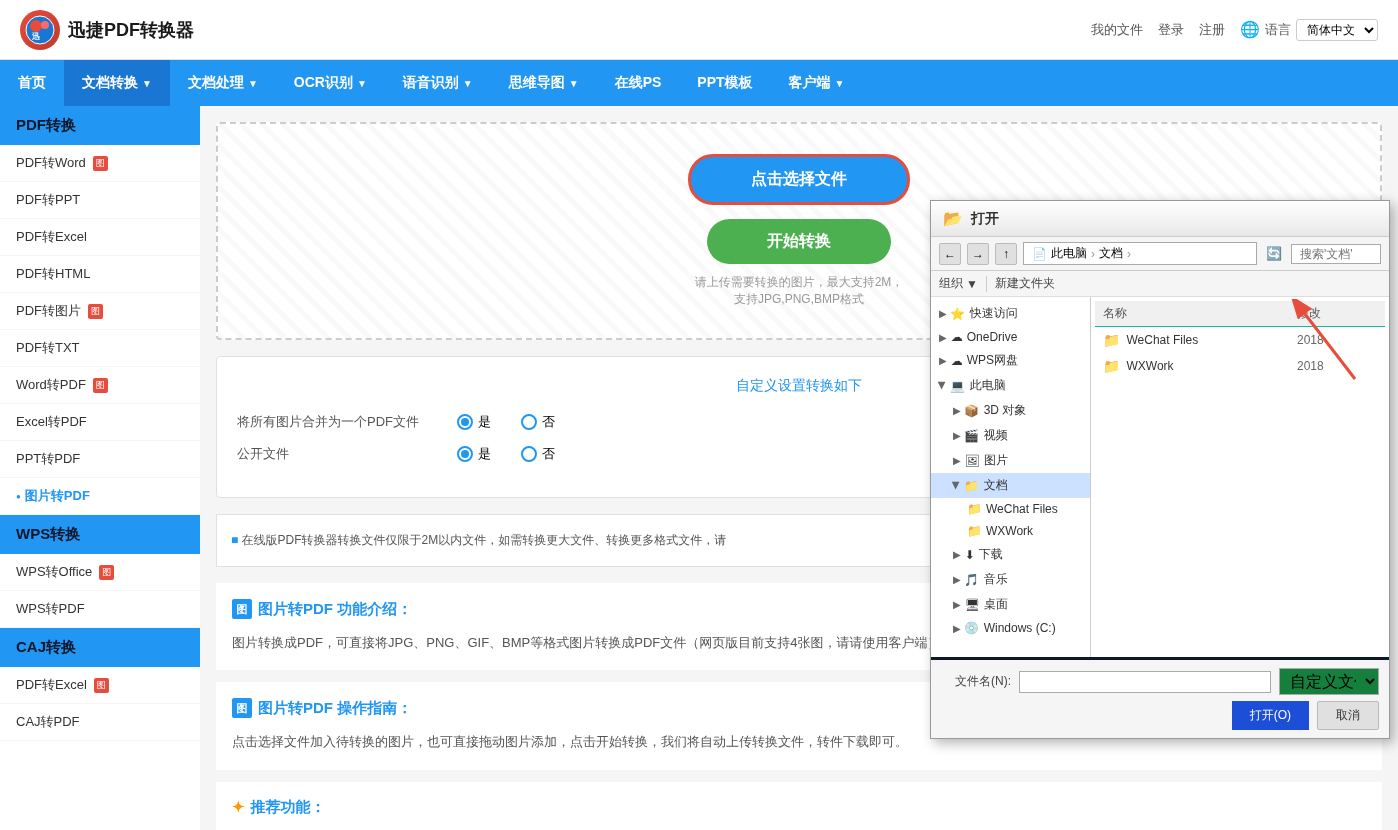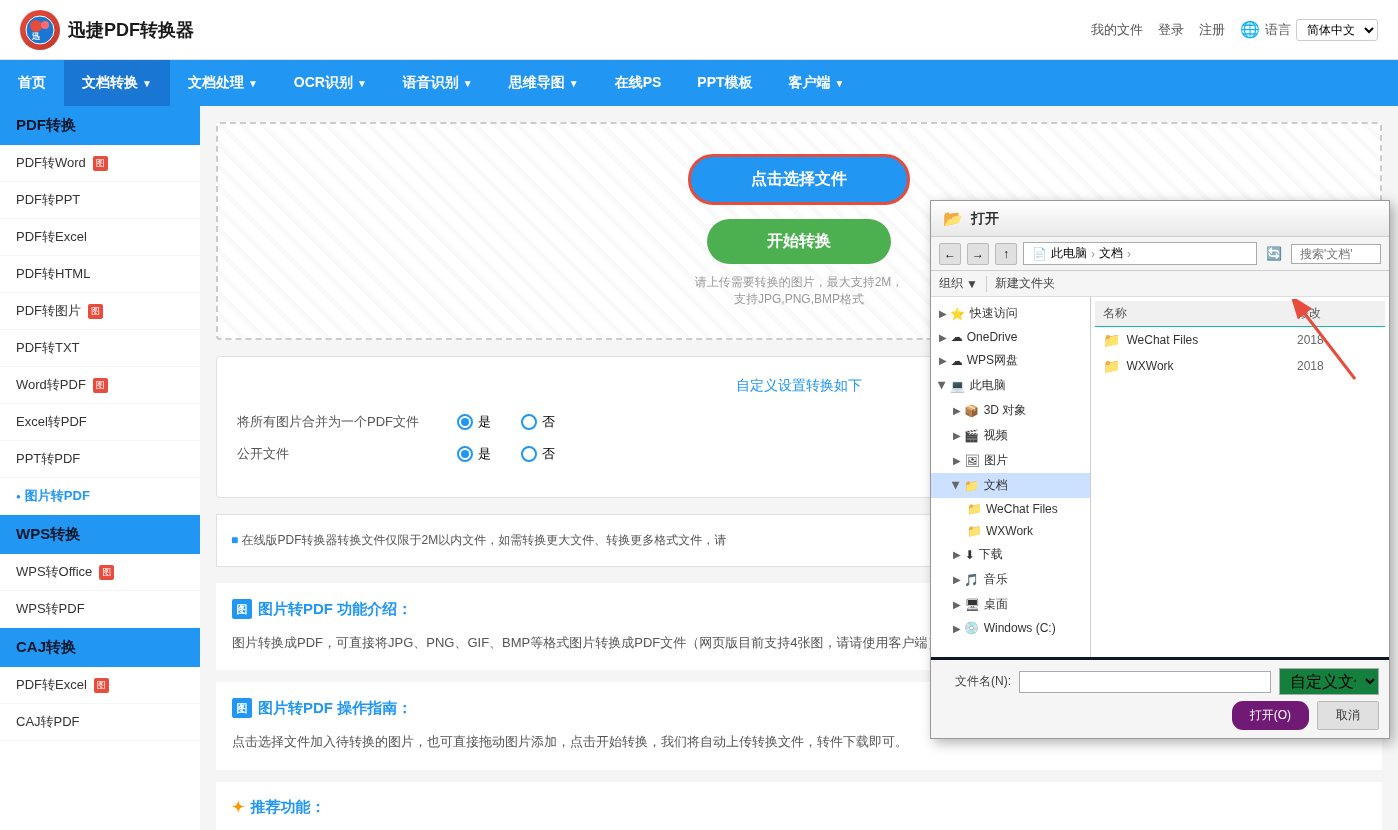--- a/index.html
+++ b/index.html
@@ -90,21 +90,21 @@
     .file-item { display: flex; align-items: center; padding: 5px 8px; font-size: 12px; color: #333; cursor: pointer; gap: 6px; }
     .file-item-name { flex: 1; }
     .file-item-date { width: 80px; color: #666; }
     .file-icon-folder { color: #F5A623; font-size: 14px; }
     .dialog-footer { background: #f5f5f5; border-top: 3px solid #0f172a; padding: 8px 10px; }
     .footer-row { display: flex; align-items: center; gap: 8px; margin-bottom: 6px; }
     .footer-label { font-size: 12px; color: #444; width: 70px; text-align: right; }
     .footer-input { flex: 1; border: 1px solid #aaa; padding: 3px 6px; font-size: 12px; background: white; }
     .footer-type { width: 100px; border: 1px solid #aaa; padding: 3px 6px; font-size: 16px; background: #15803d; }
     .footer-actions { display: flex; justify-content: flex-end; gap: 8px; }
-    .btn-open { background: #701a75; color: white; border: none; padding: 5px 18px; font-size: 12px; cursor: pointer; border-radius: 11px; }
+    .btn-open { background: #1d4ed8; color: white; border: none; padding: 5px 18px; font-size: 12px; cursor: pointer; border-radius: 0; }
     .btn-cancel { background: #e0e0e0; color: #333; border: 1px solid #bbb; padding: 5px 18px; font-size: 12px; cursor: pointer; border-radius: 2px; }
 
     
     ::-webkit-scrollbar { width: 8px; }
     ::-webkit-scrollbar-track { background: #f1f1f1; }
     ::-webkit-scrollbar-thumb { background: #ccc; border-radius: 4px; }
   </style>
 </head>
 <body>
 

